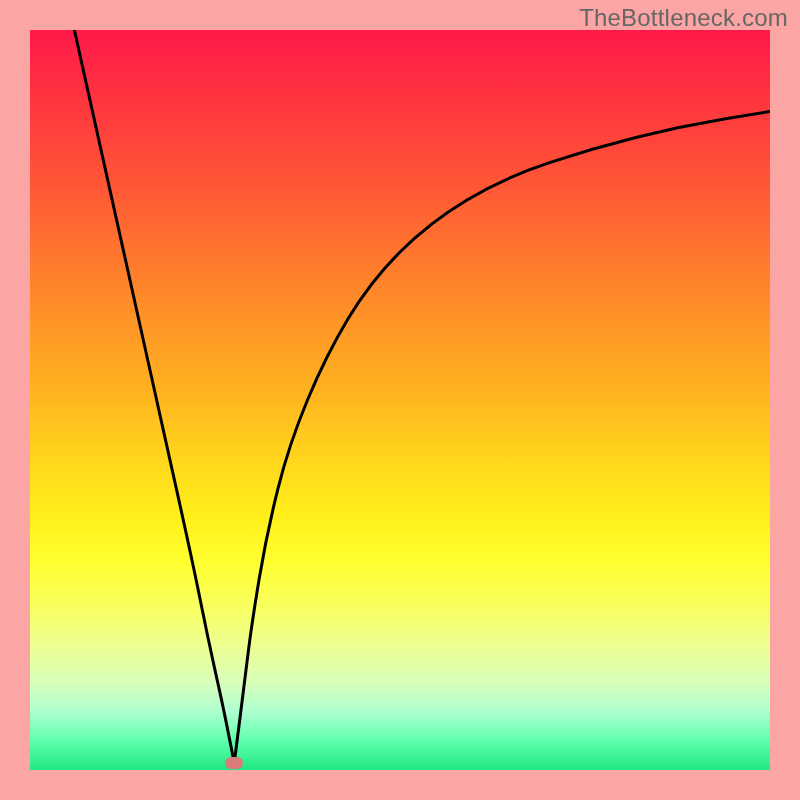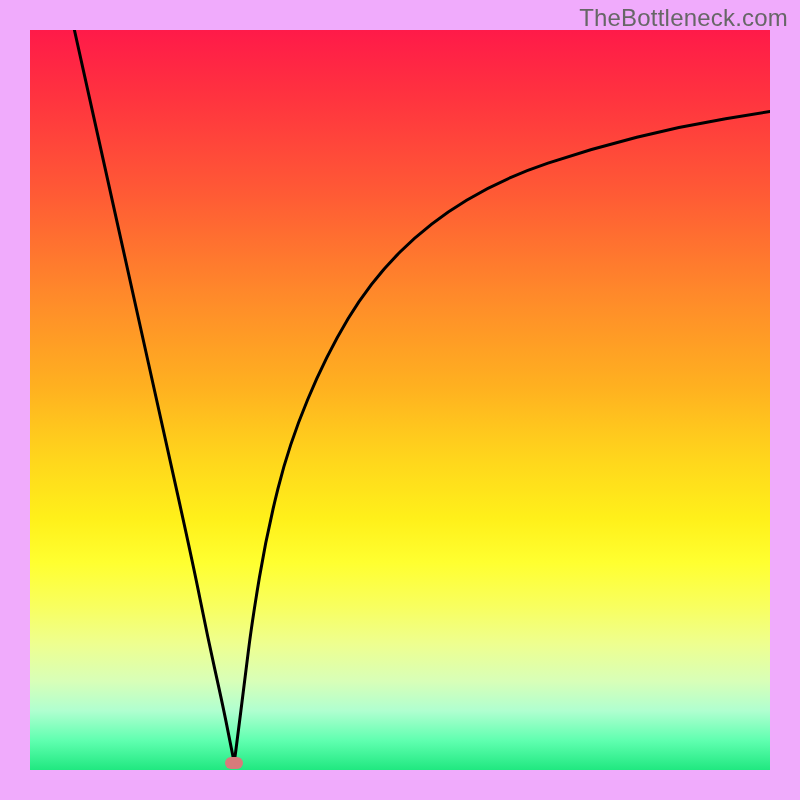--- a/index.html
+++ b/index.html
@@ -7,21 +7,21 @@
     padding: 0;
     width: 800px;
     height: 800px;
     overflow: hidden;
     font-family: Arial, Helvetica, sans-serif;
   }
   .frame {
     position: relative;
     width: 800px;
     height: 800px;
-    background: #f0abfc;
+    background: #fca5a5;
   }
   .plot {
     position: absolute;
     left: 30px;
     top: 30px;
     width: 740px;
     height: 740px;
     background: linear-gradient(
       to bottom,
       #ff1a49 0%,

